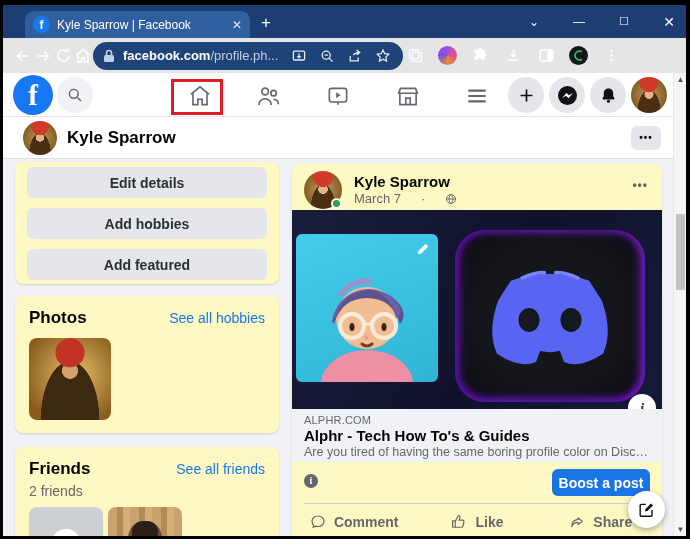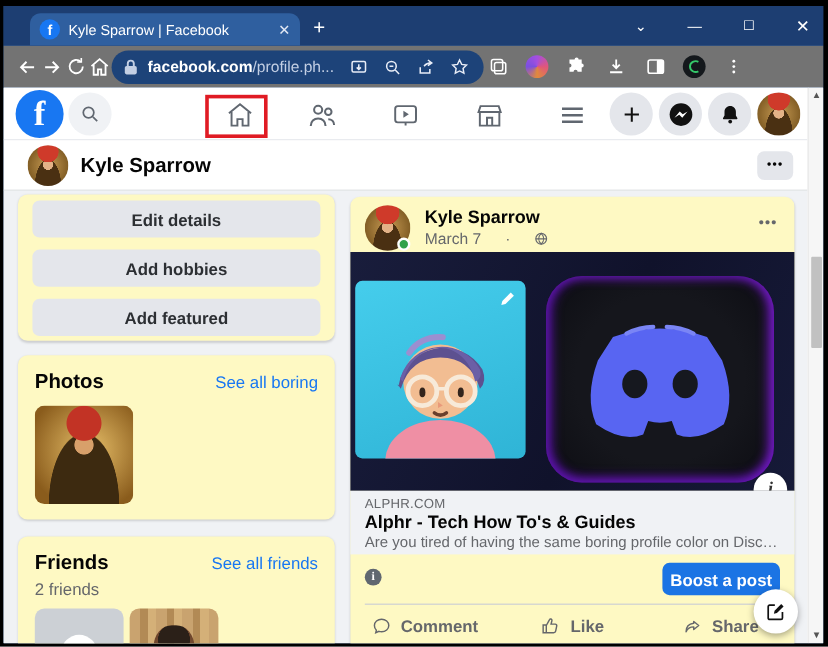--- a/index.html
+++ b/index.html
@@ -11,21 +11,21 @@
   .titlebar { position:relative; height:33px; background:#1d3e72; flex:0 0 auto; }
   .tab { position:absolute; left:22px; top:6px; width:225px; height:27px; background:#2f5f9f; border-radius:9px 9px 0 0; display:flex; align-items:center; padding:0 8px; gap:7px; }
   .favicon { width:17px; height:17px; border-radius:50%; background:#1877f2; color:#fff; font-weight:bold; font-size:12px; display:flex; align-items:center; justify-content:center; flex:0 0 auto; }
   .tab-title { color:#fff; font-size:12px; white-space:nowrap; overflow:hidden; flex:1; }
   .tab-close { color:#e3e9f5; font-size:12px; flex:0 0 auto; cursor:default; }
   .newtab { position:absolute; left:258px; top:8px; color:#fff; font-size:17px; line-height:20px; }
   .wincontrols { position:absolute; right:8px; top:0; height:33px; display:flex; align-items:center; gap:27px; color:#fff; }
   .wc { width:18px; text-align:center; font-size:12px; }
 
   
-  .toolbar { height:35px; display:flex; align-items:center; padding:0 10px; gap:0; background:#737373; flex:0 0 auto; }
+  .toolbar { height:35px; display:flex; align-items:center; padding:0 10px; gap:0; background:#e5e5e5; flex:0 0 auto; }
   .tb-icon { width:20px; height:20px; display:flex; align-items:center; justify-content:center; flex:0 0 auto; }
   .addr { height:28px; flex:0 0 310px; background:#1d4379; border-radius:14px; display:flex; align-items:center; padding:0 10px; gap:8px; }
   .addr .url { font-size:13px; white-space:nowrap; overflow:hidden; flex:1; }
   .addr .url .domain { color:#ffffff; font-weight:bold; }
   .addr .url .path { color:#c3cfe4; }
   .ext-row { display:flex; align-items:center; gap:13px; margin-left:2px; }
   .ext-circle { width:19px; height:19px; border-radius:50%; }
   .ext-grad { background:conic-gradient(#a34fe0, #e0567c, #e08a3c, #7b4fe0, #a34fe0); }
   .ext-dark { background:#14181c; position:relative; }
   .ext-dark svg { position:absolute; left:2px; top:2px; }
@@ -312,21 +312,21 @@
         <div class="content">
 
           <div class="card card-intro">
             <button class="gray-btn" style="top:5px;">Edit details</button>
             <button class="gray-btn" style="top:87px;">Add featured</button>
             <button class="gray-btn" style="top:46px;">Add hobbies</button>
           </div>
 
           <div class="card card-photos">
             <div class="card-title">Photos</div>
-            <a class="card-link" href="#">See all boring</a>
+            <a class="card-link" href="#">See all hobbies</a>
             <div class="photo-thumb"></div>
           </div>
 
           <div class="card card-friends">
             <div class="card-title">Friends</div>
             <a class="card-link" href="#">See all friends</a>
             <div class="friends-count">2 friends</div>
             <div class="friend-thumb friend-placeholder">
               <div class="head"></div>
 

